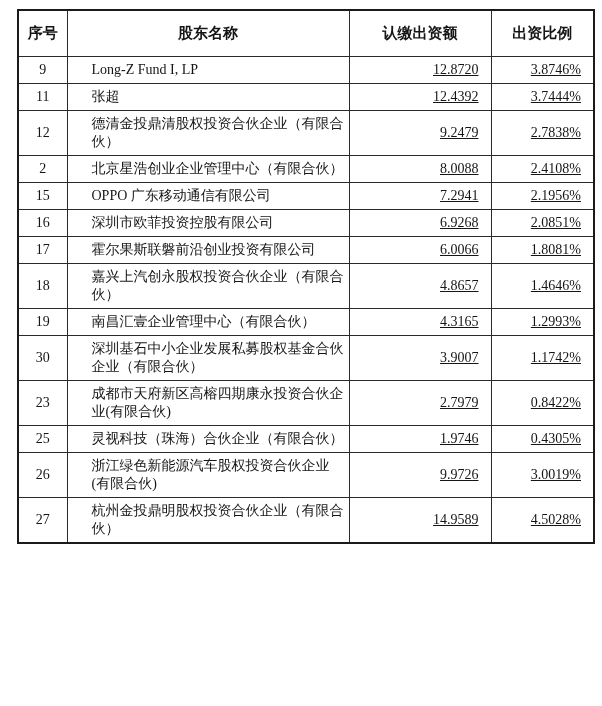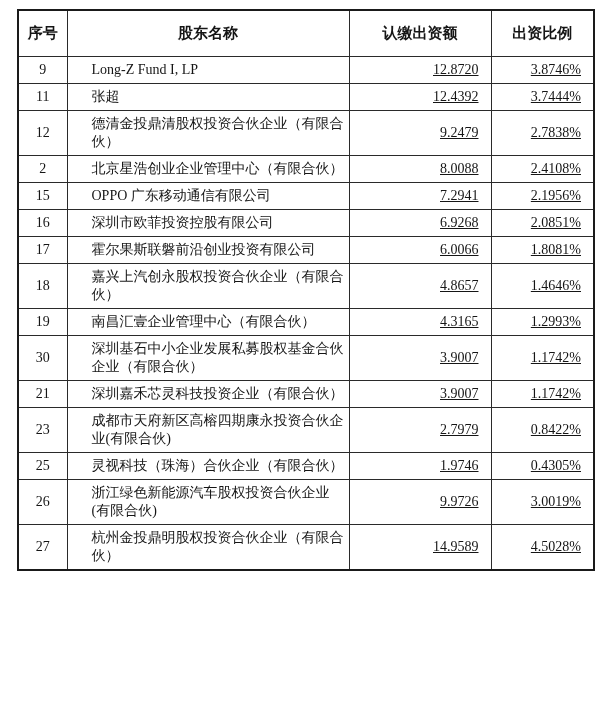--- a/index.html
+++ b/index.html
@@ -128,26 +128,20 @@
     <td class="cell-num">4.3165</td>
     <td class="cell-num">1.2993%</td>
   </tr>
         <tr>
     <td class="cell-no">30</td>
     <td class="cell-name">深圳基石中小企业发展私募股权基金合伙企业（有限合伙）</td>
     <td class="cell-num">3.9007</td>
     <td class="cell-num">1.1742%</td>
   </tr>
         <tr>
-    <td class="cell-no">21</td>
-    <td class="cell-name">深圳嘉禾芯灵科技投资企业（有限合伙）</td>
-    <td class="cell-num">3.9007</td>
-    <td class="cell-num">1.1742%</td>
-  </tr>
-        <tr>
     <td class="cell-no">23</td>
     <td class="cell-name">成都市天府新区高榕四期康永投资合伙企业(有限合伙)</td>
     <td class="cell-num">2.7979</td>
     <td class="cell-num">0.8422%</td>
   </tr>
         <tr>
     <td class="cell-no">25</td>
     <td class="cell-name">灵视科技（珠海）合伙企业（有限合伙）</td>
     <td class="cell-num">1.9746</td>
     <td class="cell-num">0.4305%</td>

